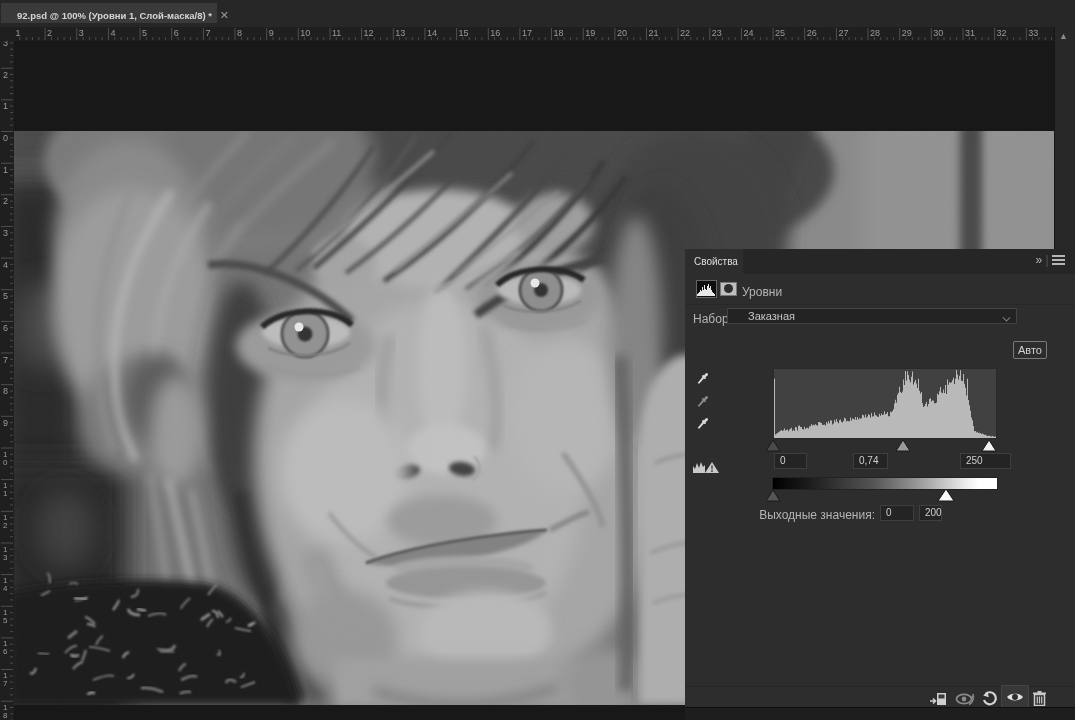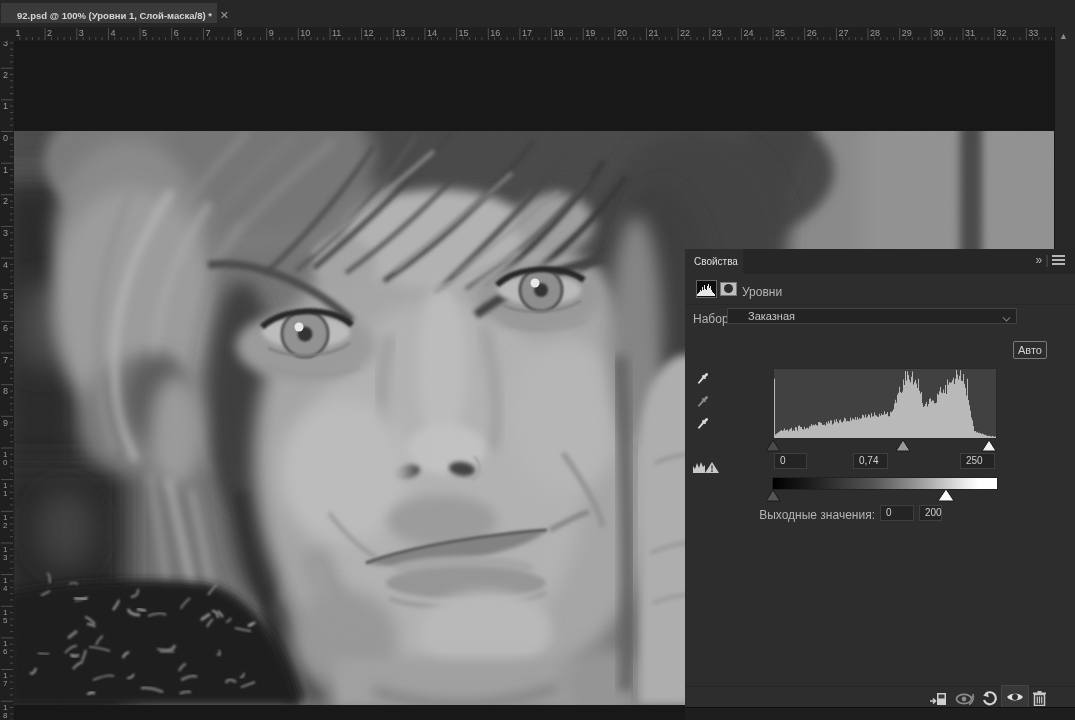--- a/index.html
+++ b/index.html
@@ -634,21 +634,21 @@
           <path d="M0,69 L0,9.700000000000003 L1,9.700000000000003 L1,65.5 L2,65.5 L2,64.7 L3,64.7 L3,64.0 L4,64.0 L4,63.2 L5,63.2 L5,62.4 L6,62.4 L6,61.7 L7,61.7 L7,60.9 L8,60.9 L8,62.0 L9,62.0 L9,61.3 L10,61.3 L10,59.4 L11,59.4 L11,61.4 L12,61.4 L12,61.0 L13,61.0 L13,60.5 L14,60.5 L14,62.2 L15,62.2 L15,60.5 L16,60.5 L16,59.7 L17,59.7 L17,58.8 L18,58.8 L18,62.0 L19,62.0 L19,60.8 L20,60.8 L20,61.7 L21,61.7 L21,58.0 L22,58.0 L22,58.4 L23,58.4 L23,61.4 L24,61.4 L24,56.7 L25,56.7 L25,56.6 L26,56.6 L26,57.9 L27,57.9 L27,57.9 L28,57.9 L28,60.0 L29,60.0 L29,60.5 L30,60.5 L30,57.8 L31,57.8 L31,59.9 L32,59.9 L32,59.1 L33,59.1 L33,58.7 L34,58.7 L34,59.5 L35,59.5 L35,57.3 L36,57.3 L36,57.2 L37,57.2 L37,55.1 L38,55.1 L38,56.5 L39,56.5 L39,55.7 L40,55.7 L40,56.2 L41,56.2 L41,55.3 L42,55.3 L42,56.1 L43,56.1 L43,56.8 L44,56.8 L44,53.1 L45,53.1 L45,53.0 L46,53.0 L46,53.6 L47,53.6 L47,54.0 L48,54.0 L48,55.7 L49,55.7 L49,56.0 L50,56.0 L50,55.5 L51,55.5 L51,56.4 L52,56.4 L52,52.9 L53,52.9 L53,54.5 L54,54.5 L54,52.1 L55,52.1 L55,54.2 L56,54.2 L56,51.3 L57,51.3 L57,51.6 L58,51.6 L58,55.5 L59,55.5 L59,54.4 L60,54.4 L60,50.8 L61,50.8 L61,52.8 L62,52.8 L62,50.1 L63,50.1 L63,52.8 L64,52.8 L64,54.2 L65,54.2 L65,51.3 L66,51.3 L66,50.4 L67,50.4 L67,52.7 L68,52.7 L68,53.4 L69,53.4 L69,52.0 L70,52.0 L70,48.8 L71,48.8 L71,49.6 L72,49.6 L72,52.6 L73,52.6 L73,51.8 L74,51.8 L74,52.3 L75,52.3 L75,52.3 L76,52.3 L76,48.6 L77,48.6 L77,51.4 L78,51.4 L78,49.4 L79,49.4 L79,49.8 L80,49.8 L80,50.8 L81,50.8 L81,48.0 L82,48.0 L82,50.8 L83,50.8 L83,48.1 L84,48.1 L84,50.5 L85,50.5 L85,48.9 L86,48.9 L86,49.7 L87,49.7 L87,49.2 L88,49.2 L88,45.7 L89,45.7 L89,46.3 L90,46.3 L90,48.6 L91,48.6 L91,45.6 L92,45.6 L92,48.7 L93,48.7 L93,47.6 L94,47.6 L94,45.2 L95,45.2 L95,46.1 L96,46.1 L96,48.5 L97,48.5 L97,44.0 L98,44.0 L98,47.6 L99,47.6 L99,47.2 L100,47.2 L100,43.5 L101,43.5 L101,46.3 L102,46.3 L102,46.5 L103,46.5 L103,47.8 L104,47.8 L104,47.7 L105,47.7 L105,44.7 L106,44.7 L106,46.8 L107,46.8 L107,44.6 L108,44.6 L108,46.0 L109,46.0 L109,45.5 L110,45.5 L110,42.3 L111,42.3 L111,45.3 L112,45.3 L112,44.7 L113,44.7 L113,42.9 L114,42.9 L114,47.2 L115,47.2 L115,47.3 L116,47.3 L116,42.7 L117,42.7 L117,43.2 L118,43.2 L118,42.1 L119,42.1 L119,40.3 L120,40.3 L120,34.6 L121,34.6 L121,30.799999999999997 L122,30.799999999999997 L122,33.8 L123,33.8 L123,25.700000000000003 L124,25.700000000000003 L124,23.799999999999997 L125,23.799999999999997 L125,17.799999999999997 L126,17.799999999999997 L126,23.1 L127,23.1 L127,23.9 L128,23.9 L128,22.4 L129,22.4 L129,10.5 L130,10.5 L130,16.0 L131,16.0 L131,1.9000000000000057 L132,1.9000000000000057 L132,11.399999999999999 L133,11.399999999999999 L133,2.200000000000003 L134,2.200000000000003 L134,6.100000000000001 L135,6.100000000000001 L135,10.799999999999997 L136,10.799999999999997 L136,13.200000000000003 L137,13.200000000000003 L137,7.799999999999997 L138,7.799999999999997 L138,2.5999999999999943 L139,2.5999999999999943 L139,15.5 L140,15.5 L140,12.899999999999999 L141,12.899999999999999 L141,10.799999999999997 L142,10.799999999999997 L142,14.399999999999999 L143,14.399999999999999 L143,18.9 L144,18.9 L144,9.799999999999997 L145,9.799999999999997 L145,21.700000000000003 L146,21.700000000000003 L146,24.5 L147,24.5 L147,23.1 L148,23.1 L148,34.3 L149,34.3 L149,38.1 L150,38.1 L150,36.9 L151,36.9 L151,35.1 L152,35.1 L152,33.1 L153,33.1 L153,37.4 L154,37.4 L154,35.1 L155,35.1 L155,30.0 L156,30.0 L156,29.200000000000003 L157,29.200000000000003 L157,32.3 L158,32.3 L158,31.5 L159,31.5 L159,31.4 L160,31.4 L160,34.2 L161,34.2 L161,34.3 L162,34.3 L162,33.6 L163,33.6 L163,24.700000000000003 L164,24.700000000000003 L164,25.700000000000003 L165,25.700000000000003 L165,22.299999999999997 L166,22.299999999999997 L166,18.0 L167,18.0 L167,23.5 L168,23.5 L168,24.1 L169,24.1 L169,20.6 L170,20.6 L170,24.0 L171,24.0 L171,15.899999999999999 L172,15.899999999999999 L172,24.9 L173,24.9 L173,10.5 L174,10.5 L174,15.799999999999997 L175,15.799999999999997 L175,13.0 L176,13.0 L176,13.899999999999999 L177,13.899999999999999 L177,13.299999999999997 L178,13.299999999999997 L178,11.299999999999997 L179,11.299999999999997 L179,8.799999999999997 L180,8.799999999999997 L180,14.899999999999999 L181,14.899999999999999 L181,9.799999999999997 L182,9.799999999999997 L182,0.9000000000000057 L183,0.9000000000000057 L183,5.5 L184,5.5 L184,10.5 L185,10.5 L185,6.700000000000003 L186,6.700000000000003 L186,1.2999999999999972 L187,1.2999999999999972 L187,11.700000000000003 L188,11.700000000000003 L188,12.100000000000001 L189,12.100000000000001 L189,5.100000000000001 L190,5.100000000000001 L190,14.799999999999997 L191,14.799999999999997 L191,18.700000000000003 L192,18.700000000000003 L192,26.4 L193,26.4 L193,9.700000000000003 L194,9.700000000000003 L194,30.9 L195,30.9 L195,36.2 L196,36.2 L196,41.8 L197,41.8 L197,48.5 L198,48.5 L198,51.3 L199,51.3 L199,56.9 L200,56.9 L200,62.2 L201,62.2 L201,62.0 L202,62.0 L202,63.4 L203,63.4 L203,62.8 L204,62.8 L204,64.1 L205,64.1 L205,63.7 L206,63.7 L206,64.2 L207,64.2 L207,64.9 L208,64.9 L208,64.6 L209,64.6 L209,65.2 L210,65.2 L210,65.7 L211,65.7 L211,65.7 L212,65.7 L212,66.4 L213,66.4 L213,66.9 L214,66.9 L214,66.8 L215,66.8 L215,66.7 L216,66.7 L216,67.3 L217,67.3 L217,67.5 L218,67.5 L218,67.1 L219,67.1 L219,67.6 L220,67.6 L220,67.8 L221,67.8 L221,67.4 L222,67.4 L222,69 Z" fill="#b9b9b9"></path>
         </svg>
       </div>
   <svg width="238" height="15" style="position:absolute;left:80px;top:188px">
     <path d="M8,3 L15,14 L1,14 Z" fill="#4a4a4a" stroke="#1a1a1a" stroke-width="1"></path>
     <path d="M138,3 L145,14 L131,14 Z" fill="#9a9a9a" stroke="#1a1a1a" stroke-width="1"></path>
     <path d="M224,3 L231,14 L217,14 Z" fill="#f2f2f2" stroke="#1a1a1a" stroke-width="1"></path>
   </svg>
   <div class="vbox" style="left:89px;top:204px;width:33px">0</div>
   <div class="vbox" style="left:168px;top:204px;width:35px">0,74</div>
-  <div class="vbox" style="left:275px;top:204px;width:35px">250</div>
+  <div class="vbox" style="left:275px;top:204px;width:51px">250</div>
   <div id="grad"></div>
   <svg width="238" height="16" style="position:absolute;left:80px;top:238px">
     <path d="M8,3 L15,14 L1,14 Z" fill="#555" stroke="#1a1a1a" stroke-width="1"></path>
     <path d="M181,2 L189,14 L173,14 Z" fill="#fafafa" stroke="#1a1a1a" stroke-width="1"></path>
   </svg>
   <div class="lbl" style="right:200px;left:auto;top:259px">Выходные значения:</div>
   <div class="vbox" style="left:195px;top:256px;width:34px">0</div>
   <div class="vbox" style="left:234px;top:256px;width:23px">200</div>
  </div>
  <div id="pfoot">

